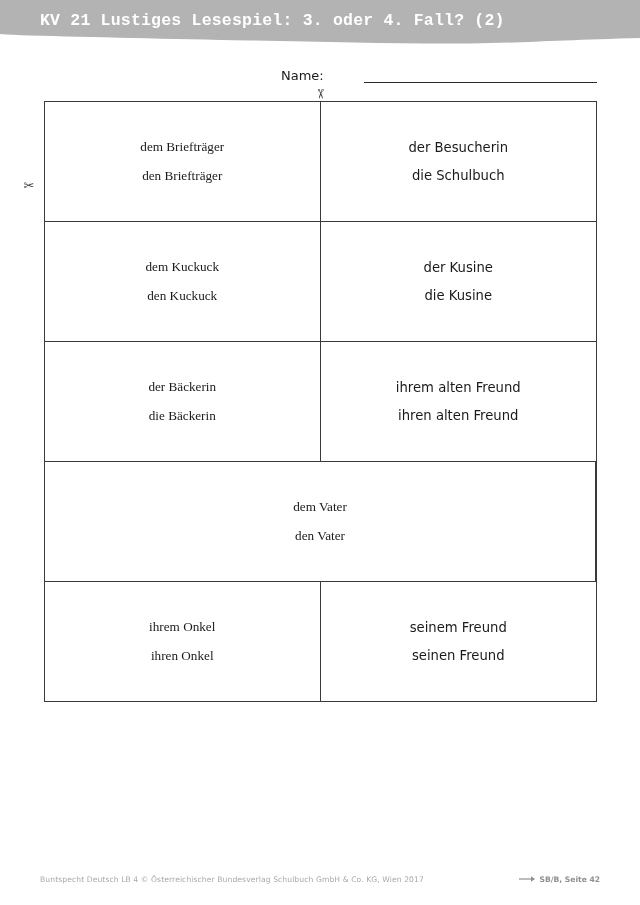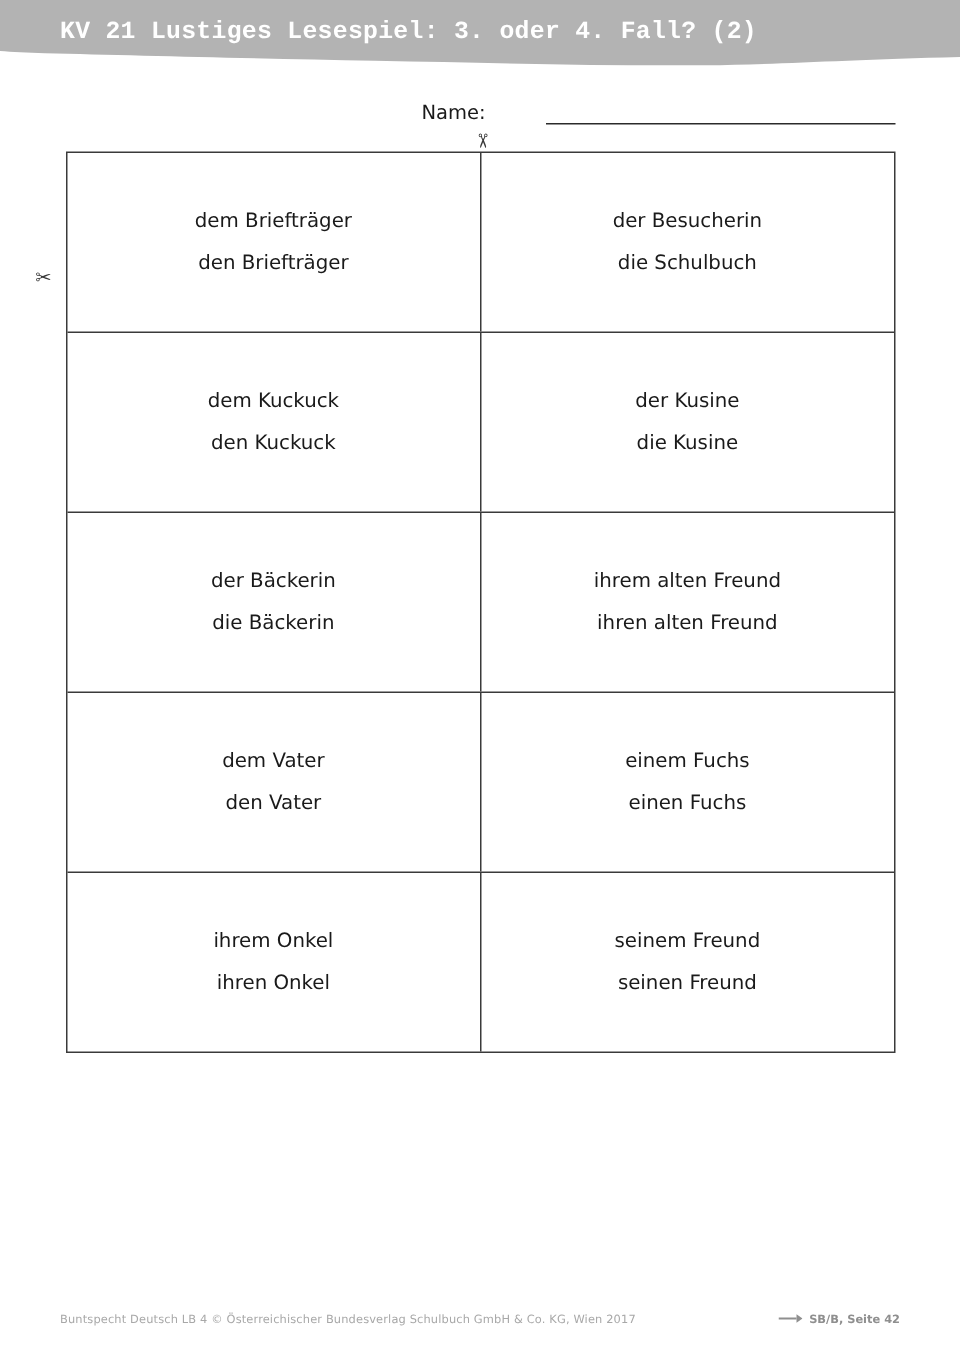--- a/index.html
+++ b/index.html
@@ -118,20 +118,21 @@
     box-sizing: border-box;
     display: flex;
     flex-direction: column;
     align-items: center;
     justify-content: center;
     gap: 13px;
     padding: 6px 8px;
   }
   .card-cell.left {
     border-right: 1.6px solid #3a3a3a;
+    font-family: Liberation Serif, serif;
   }
   .card-line {
     font-size: 13.2px;
     color: #1a1a1a;
     white-space: nowrap;
   }
 
   
   .footer {
     position: absolute;
@@ -223,24 +224,20 @@
     <div class="card-cell right">
       <span class="card-line">ihrem alten Freund</span>
       <span class="card-line">ihren alten Freund</span>
     </div>
   </div>
 
   <div class="card-row">
     <div class="card-cell left">
       <span class="card-line">dem Vater</span>
       <span class="card-line">den Vater</span>
-    </div>
-    <div class="card-cell right">
-      <span class="card-line">einem Fuchs</span>
-      <span class="card-line">einen Fuchs</span>
     </div>
   </div>
 
 
   <div class="card-row">
     <div class="card-cell left">
       <span class="card-line">ihrem Onkel</span>
       <span class="card-line">ihren Onkel</span>
     </div>
     <div class="card-cell right">

